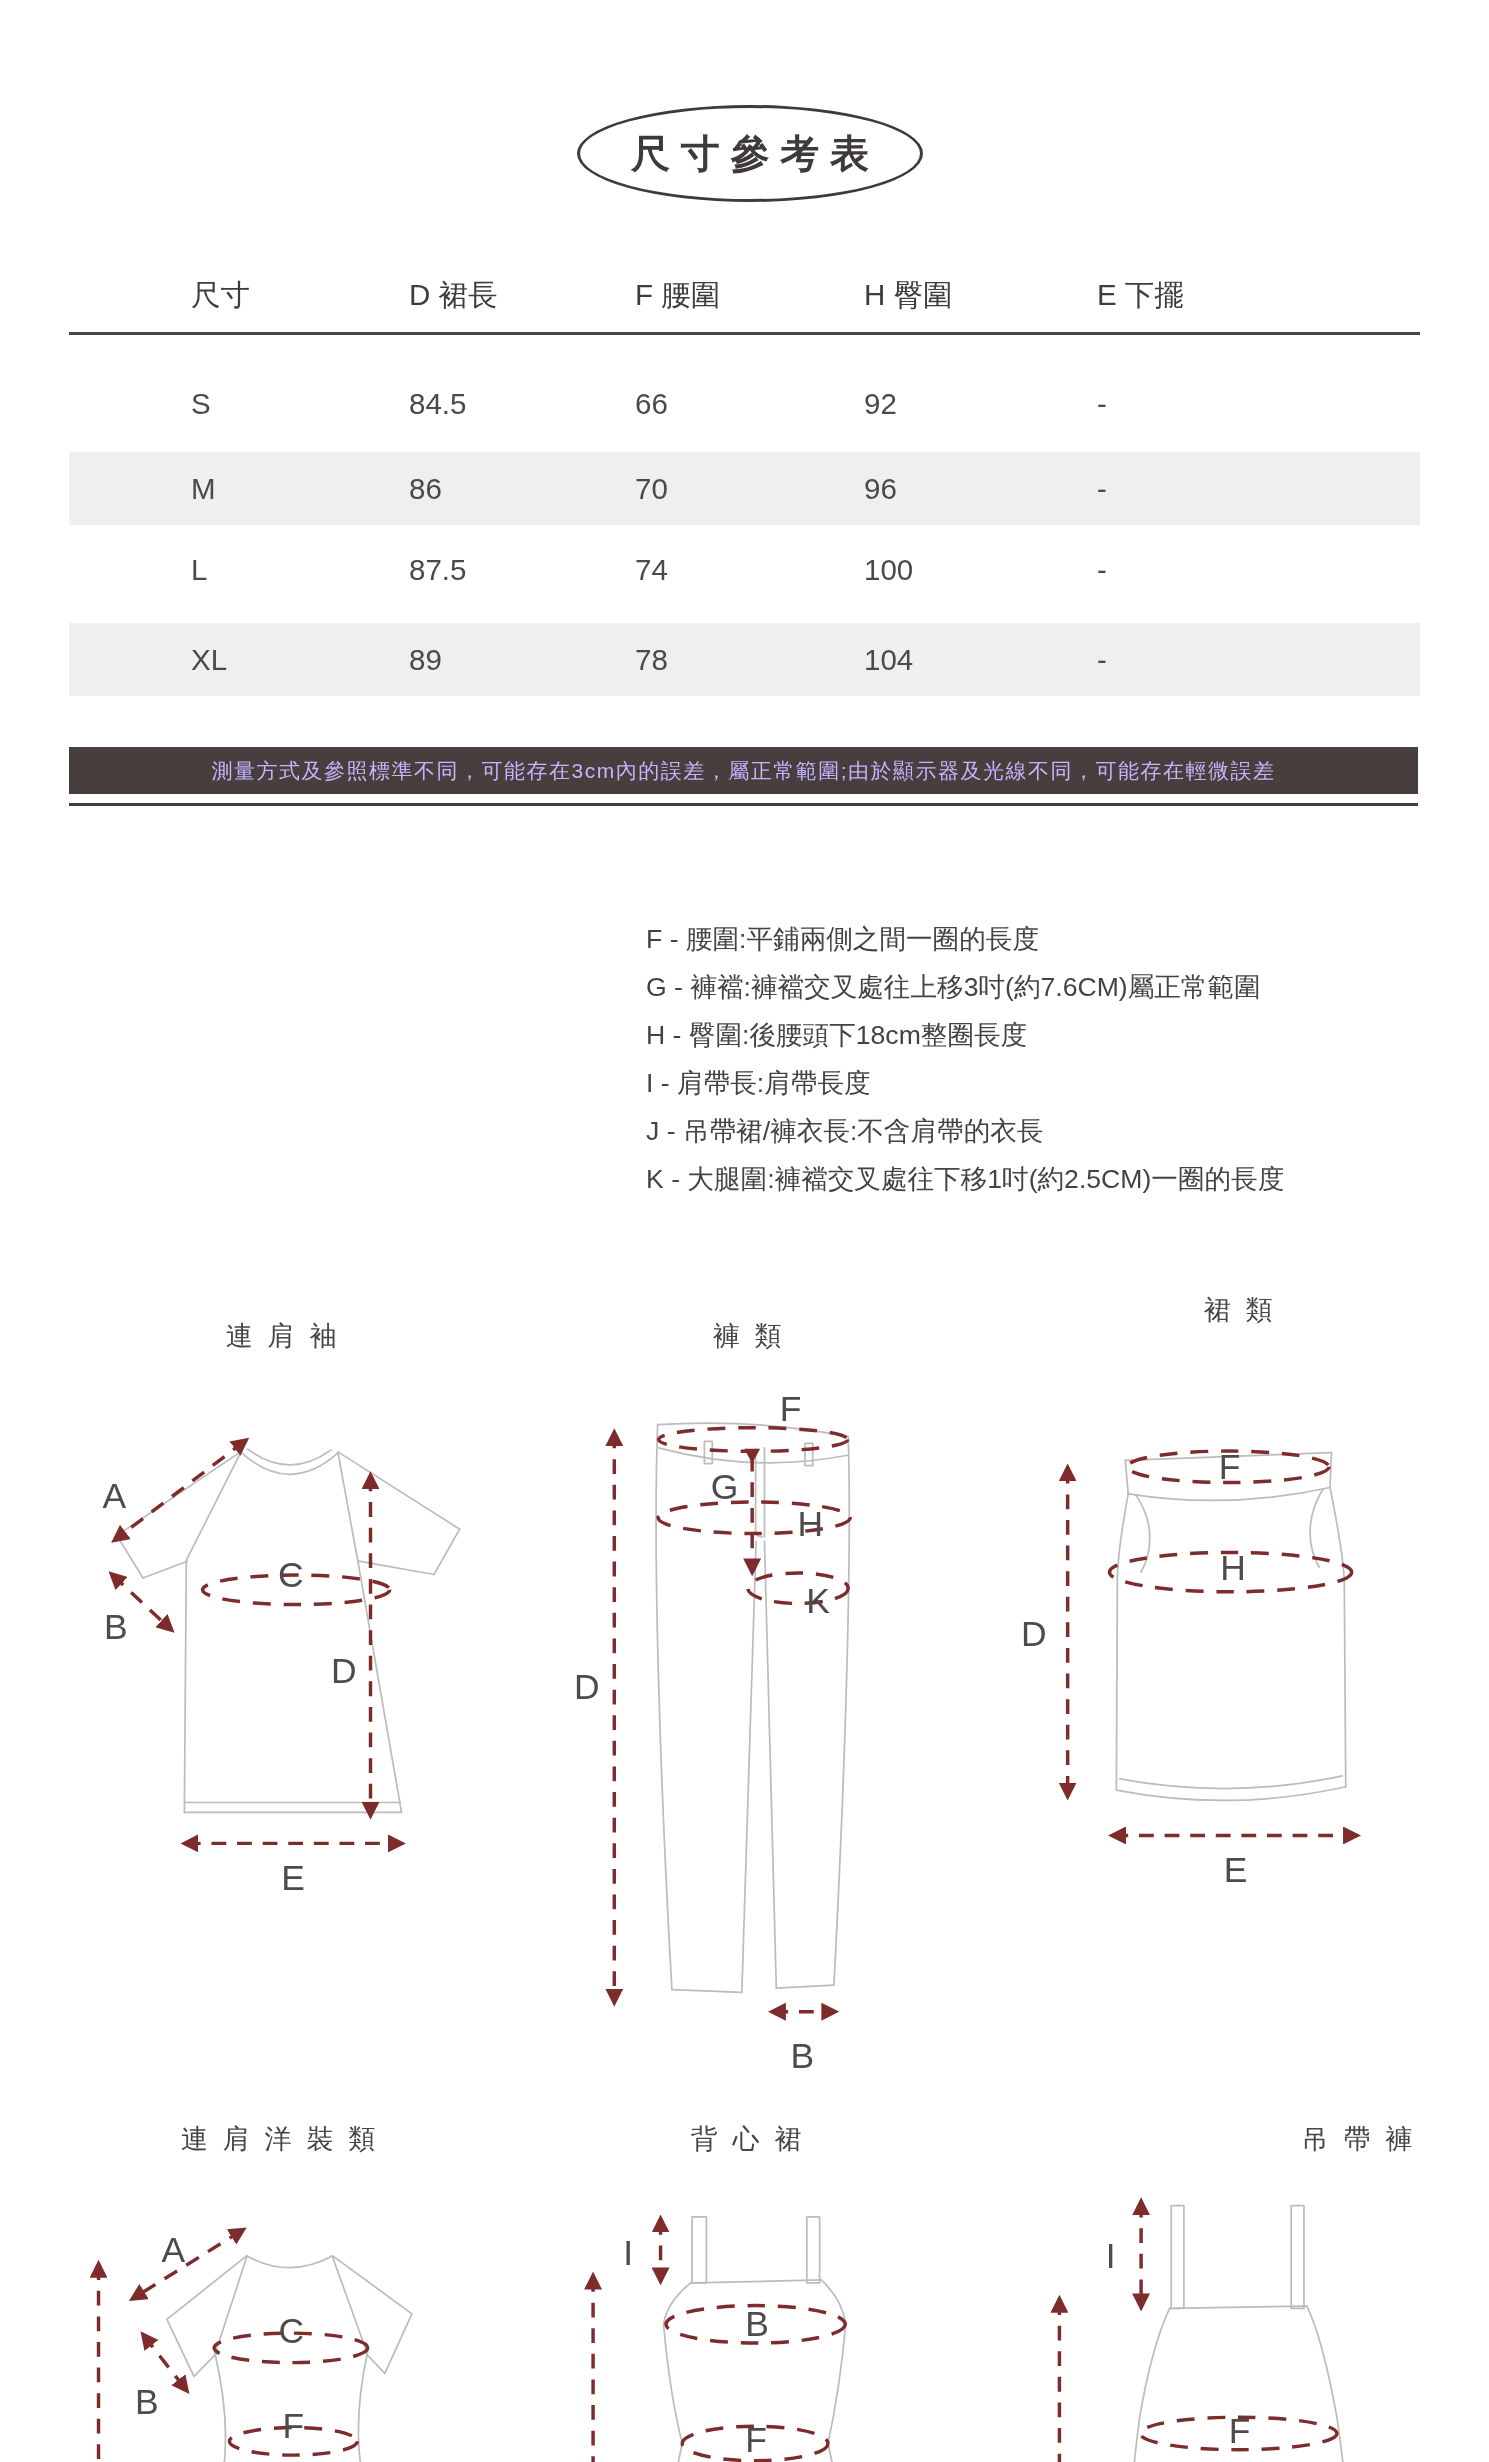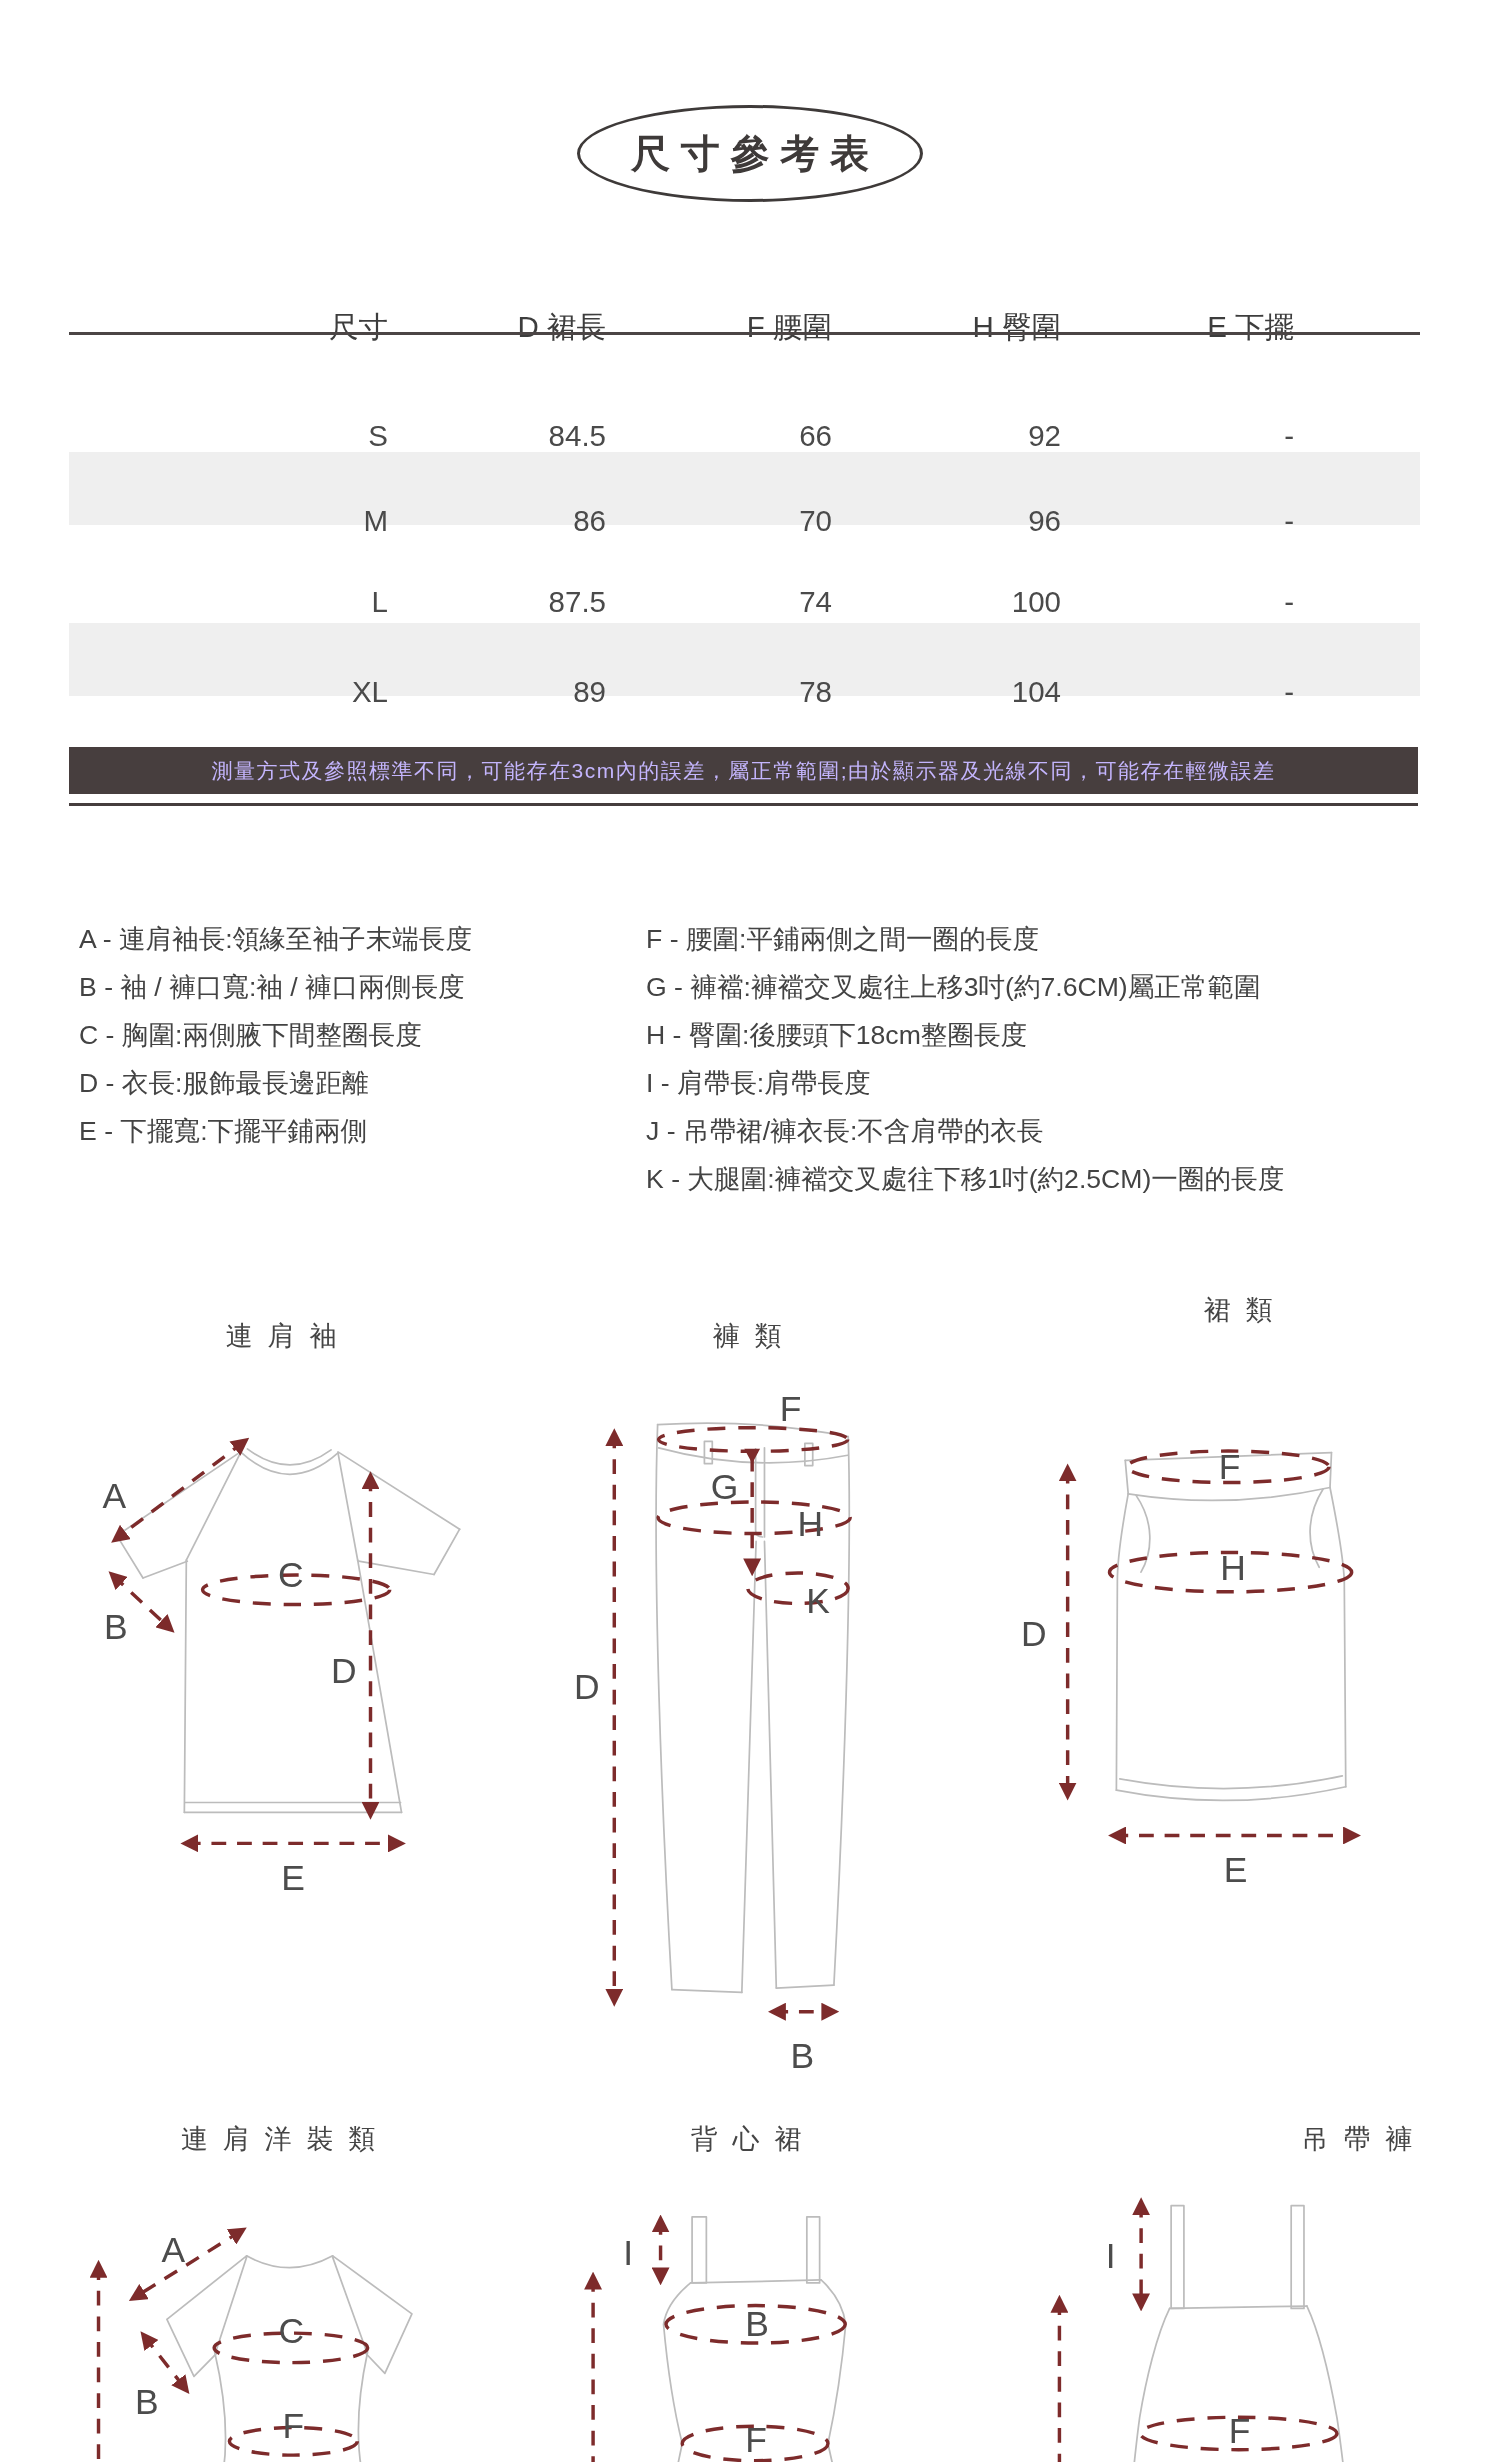--- a/index.html
+++ b/index.html
@@ -6,21 +6,21 @@
   #page{position:relative;width:1489px;height:3536px;background:#ffffff;overflow:hidden;
         font-family:"Liberation Sans",sans-serif;color:#3e3a39;}
 
   
   .oval{position:absolute;left:577px;top:105px;width:340px;height:91px;border:3.4px solid #3e3a39;
         border-radius:50%;display:flex;align-items:center;justify-content:center;}
   .oval span{font-size:39px;font-weight:bold;letter-spacing:10.8px;text-indent:10.8px;color:#3e3a39;}
 
   
   .thead{position:absolute;left:69px;top:276px;width:1351px;height:39px;}
-  .thead span, .trow span{position:absolute;width:197px;text-align:right;font-size:29.5px;color:#3d3d3d;margin-top:32px;}
+  .thead span, .trow span{position:absolute;width:197px;text-align:left;font-size:29.5px;color:#3d3d3d;}
   .c0{left:122px;} .c1{left:340px;} .c2{left:566px;} .c3{left:795px;} .c4{left:1028px;}
   .hline{position:absolute;left:69px;top:332px;width:1351px;height:2.5px;background:#4b4545;}
   .trow{position:absolute;left:69px;width:1351px;}
   .trow span{font-size:29.5px;color:#4a4a4a;}
   .row-s {top:367px;height:74px;}
   .row-m {top:452px;height:73px;background:#efefef;}
   .row-l {top:533px;height:74px;}
   .row-xl{top:623px;height:73px;background:#efefef;}
   .trow span{top:50%;transform:translateY(-50%);}
 
@@ -99,27 +99,20 @@
     <span class="c2">78</span>
     <span class="c3">104</span>
     <span class="c4">-</span>
   </div>
 
   <div class="banner">
     <span>測量方式及參照標準不同，可能存在3cm內的誤差，屬正常範圍;由於顯示器及光線不同，可能存在輕微誤差</span>
   </div>
   <div class="banner-line"></div>
 
-  <div class="legend legend-left">
-    <div>A - 連肩袖長:領緣至袖子末端長度</div>
-    <div>B - 袖 / 褲口寬:袖 / 褲口兩側長度</div>
-    <div>C - 胸圍:兩側腋下間整圈長度</div>
-    <div>D - 衣長:服飾最長邊距離</div>
-    <div>E - 下擺寬:下擺平鋪兩側</div>
-  </div>
   <div class="legend legend-right">
     <div>F - 腰圍:平鋪兩側之間一圈的長度</div>
     <div>G - 褲襠:褲襠交叉處往上移3吋(約7.6CM)屬正常範圍</div>
     <div>H - 臀圍:後腰頭下18cm整圈長度</div>
     <div>I - 肩帶長:肩帶長度</div>
     <div>J - 吊帶裙/褲衣長:不含肩帶的衣長</div>
     <div>K - 大腿圍:褲襠交叉處往下移1吋(約2.5CM)一圈的長度</div>
   </div>
 
   <div class="dtitle" style="left:141px;top:1318px;">連肩袖</div>

